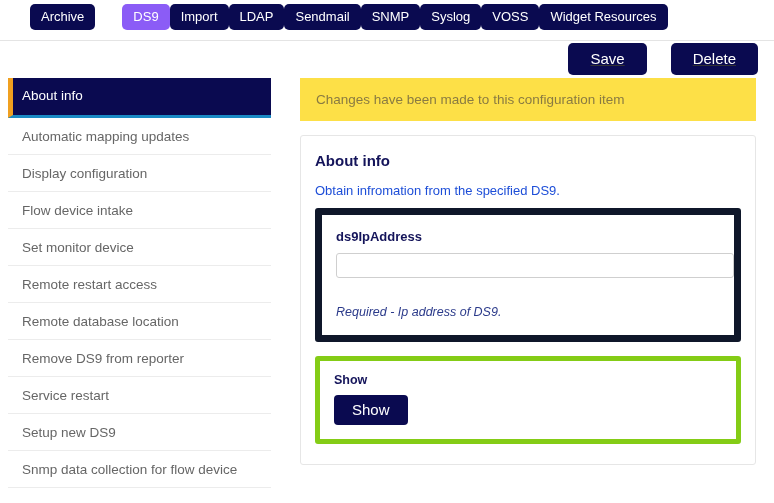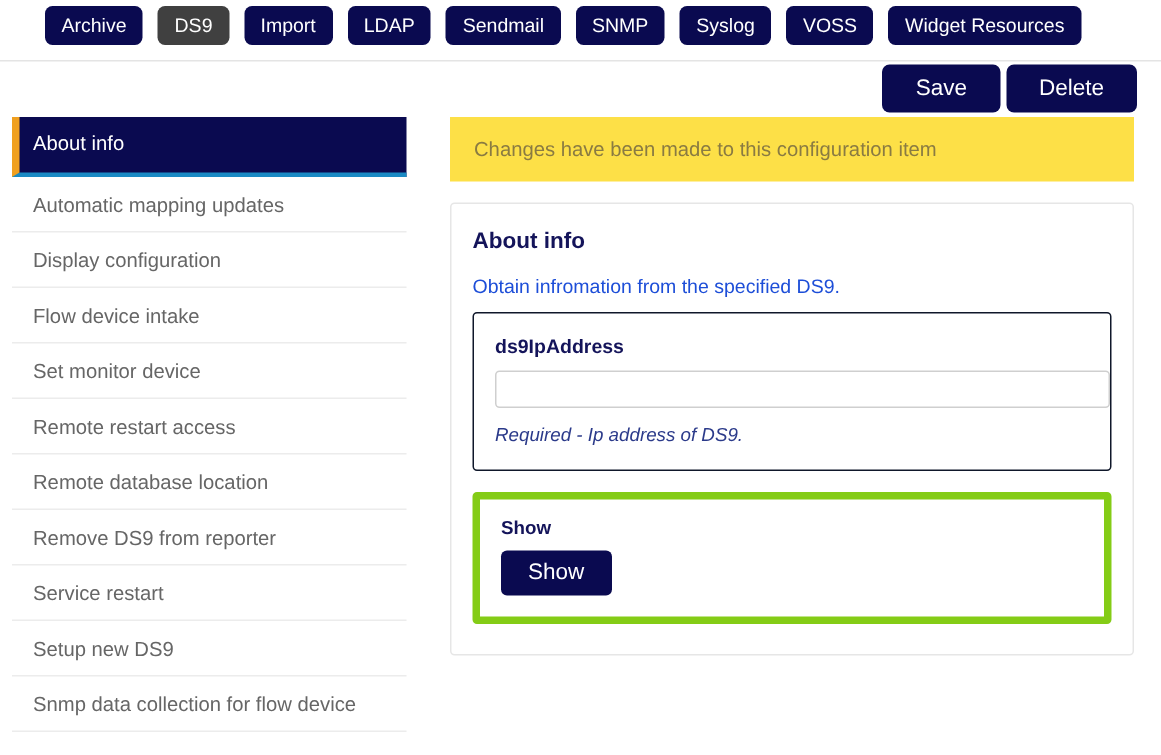--- a/index.html
+++ b/index.html
@@ -18,57 +18,59 @@
 
   
   .tabbar-wrap {
     position: relative;
     height: 34px;
     background: #ffffff;
   }
   .tabbar {
     display: flex;
     align-items: flex-start;
-    gap: 10px;
+    gap: 0;
     padding: 4px 0 0 30px;
     height: 26px;
   }
   .tab {
     background: #0a0a50;
     color: #ffffff;
     border-radius: 5px;
     padding: 0 11px;
     height: 26px;
     line-height: 26px;
     font-size: 13px;
     white-space: nowrap;
     cursor: pointer;
     user-select: none;
   }
   .tab.active {
-    background: #404040;
-    color: #ffffff;
+    background: #8b5cf6;
+    color: #ffffff;
+    margin-left: 27px;
   }
   .tabbar-divider {
     position: absolute;
     left: 0;
     right: 0;
     top: 40px;
     height: 1px;
     background: #e4e4e4;
   }
 
   
   .actions {
     display: flex;
     justify-content: flex-end;
-    gap: 4px;
+    gap: 24px;
     padding: 9px 16px 0 0;
     height: 40px;
     box-sizing: border-box;
+    text-decoration: underline;
   }
   .btn {
     background: #0a0a50;
     color: #ffffff;
     border: none;
     border-radius: 5px;
     font-family: "Liberation Sans", sans-serif;
     font-size: 15px;
     padding: 0 22px;
     height: 32px;
@@ -139,21 +141,21 @@
     font-weight: bold;
     color: #14145a;
     margin: 0 0 14px 0;
   }
   .card-desc {
     font-size: 13px;
     color: #1d4ed8;
     margin: 0 0 10px 0;
   }
   .field-box {
-    border: 1px solid #0f172a;
+    border: 7px solid #0f172a;
     border-radius: 3px;
     padding: 14px 0 16px 14px;
     box-sizing: border-box;
   }
   .field-label {
     font-size: 13px;
     font-weight: bold;
     color: #14145a;
     margin-bottom: 9px;
   }
@@ -168,21 +170,21 @@
     font-family: "Liberation Sans", sans-serif;
     font-size: 13px;
     color: #333333;
     outline: none;
     background: #ffffff;
   }
   .field-help {
     font-size: 12.5px;
     font-style: italic;
     color: #2b3a8a;
-    margin-top: 11px;
+    margin-top: 27px;
   }
   .action-box {
     border: 5px solid #84cc16;
     border-radius: 3px;
     padding: 12px 14px 14px 14px;
     box-sizing: border-box;
     margin-top: 14px;
   }
   .action-label {
     font-size: 12.5px;

